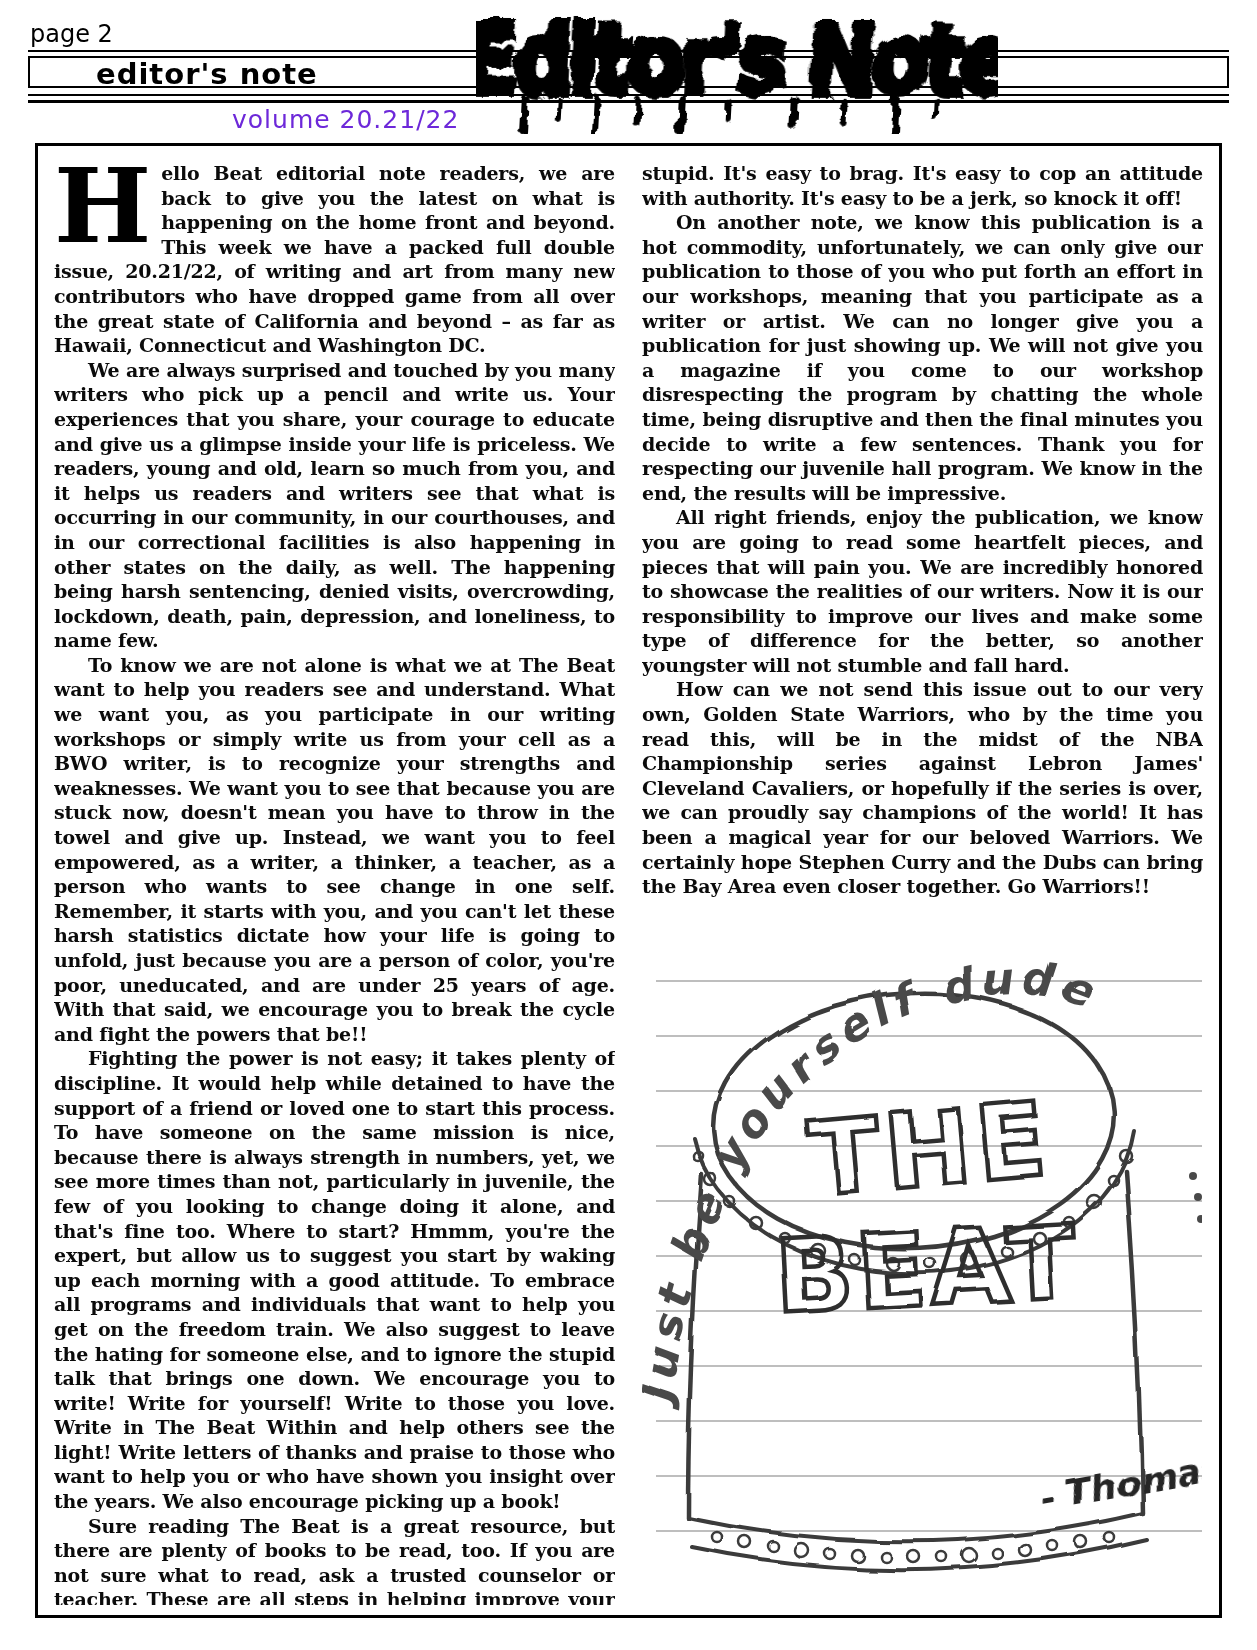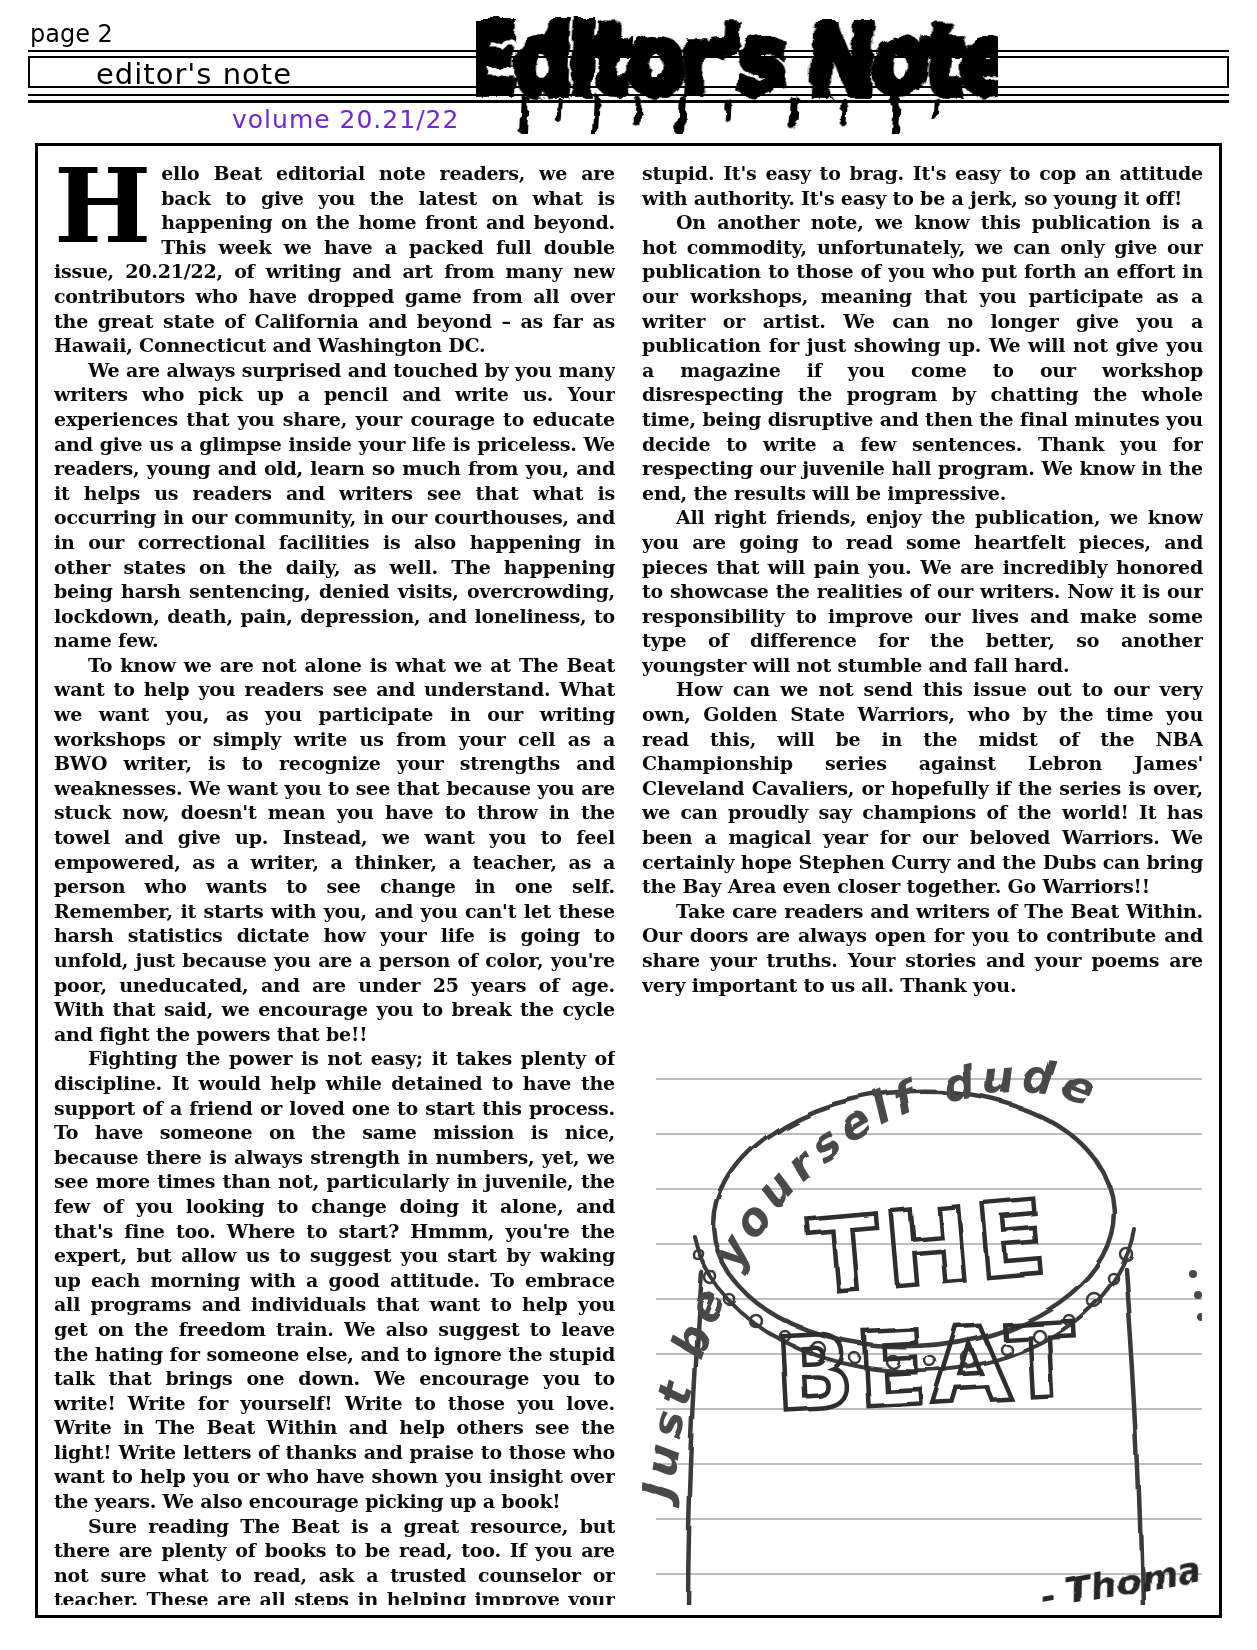--- a/index.html
+++ b/index.html
@@ -13,21 +13,21 @@
   .hdr-page-label {
     position:absolute; left:30px; top:20px;
     font-family:"DejaVu Sans", sans-serif; font-size:24px; color:#000;
   }
   .hdr-rule-top { position:absolute; left:28px; right:28px; top:50px; height:2px; background:#000; }
   .hdr-band { position:absolute; left:28px; right:28px; top:56px; height:32px; border:2px solid #000; }
   .hdr-rule-b1 { position:absolute; left:28px; right:28px; top:94px; height:2px; background:#000; }
   .hdr-rule-b2 { position:absolute; left:28px; right:28px; top:100px; height:3px; background:#000; }
   .hdr-section-label {
     position:absolute; left:96px; top:57px;
-    font-family:"DejaVu Sans", sans-serif; font-size:29px; letter-spacing:1px; color:#000;
+    font-family:"DejaVu Sans", sans-serif; font-size:29px; letter-spacing:1px; color:#000;font-weight:bold;
   }
   .hdr-volume-label {
     position:absolute; left:232px; top:105px;
     font-family:"DejaVu Sans", sans-serif; font-size:25px; letter-spacing:1px; color:#6d28d9;
   }
   .hdr-graffiti { position:absolute; left:476px; top:0; width:522px; height:134px; }
   
   .frame {
     position:absolute; left:35px; top:143px; width:1187px; height:1475px;
     border:3px solid #000; padding:15px 16px 10px 16px;
@@ -90,25 +90,24 @@
     <div class="col">
       <p class="noindent"><span class="dropcap">H</span><span>ello Beat editorial note readers, we are back to give you the latest on what is happening on the home front and beyond. This week we have a packed full double issue, 20.21/22, of writing and art from many new contributors who have dropped game from all over the great state of California and beyond – as far as Hawaii, Connecticut and Washington DC.</span></p>
       <p>We are always surprised and touched by you many writers who pick up a pencil and write us. Your experiences that you share, your courage to educate and give us a glimpse inside your life is priceless. We readers, young and old, learn so much from you, and it helps us readers and writers see that what is occurring in our community, in our courthouses, and in our correctional facilities is also happening in other states on the daily, as well. The happening being harsh sentencing, denied visits, overcrowding, lockdown, death, pain, depression, and loneliness, to name few.</p>
       <p>To know we are not alone is what we at The Beat want to help you readers see and understand. What we want you, as you participate in our writing workshops or simply write us from your cell as a BWO writer, is to recognize your strengths and weaknesses. We want you to see that because you are stuck now, doesn't mean you have to throw in the towel and give up. Instead, we want you to feel empowered, as a writer, a thinker, a teacher, as a person who wants to see change in one self. Remember, it starts with you, and you can't let these harsh statistics dictate how your life is going to unfold, just because you are a person of color, you're poor, uneducated, and are under 25 years of age. With that said, we encourage you to break the cycle and fight the powers that be!!</p>
       <p>Fighting the power is not easy; it takes plenty of discipline. It would help while detained to have the support of a friend or loved one to start this process. To have someone on the same mission is nice, because there is always strength in numbers, yet, we see more times than not, particularly in juvenile, the few of you looking to change doing it alone, and that's fine too. Where to start? Hmmm, you're the expert, but allow us to suggest you start by waking up each morning with a good attitude. To embrace all programs and individuals that want to help you get on the freedom train. We also suggest to leave the hating for someone else, and to ignore the stupid talk that brings one down. We encourage you to write! Write for yourself! Write to those you love. Write in The Beat Within and help others see the light! Write letters of thanks and praise to those who want to help you or who have shown you insight over the years. We also encourage picking up a book!</p>
       <p>Sure reading The Beat is a great resource, but there are plenty of books to be read, too. If you are not sure what to read, ask a trusted counselor or teacher. These are all steps in helping improve your image and mindset on the unit, which hopefully will segue into a new you once you leave the facility you are currently housed in.</p>
 
     </div>
 
     <div class="col">
-      <p class="noindent">stupid. It's easy to brag. It's easy to cop an attitude with authority. It's easy to be a jerk, so young it off!</p>
+      <p class="noindent">stupid. It's easy to brag. It's easy to cop an attitude with authority. It's easy to be a jerk, so knock it off!</p>
       <p>On another note, we know this publication is a hot commodity, unfortunately, we can only give our publication to those of you who put forth an effort in our workshops, meaning that you participate as a writer or artist. We can no longer give you a publication for just showing up.  We will not give you a magazine if you come to our workshop disrespecting the program by chatting the whole time, being disruptive and then the final minutes you decide to write a few sentences.  Thank you for respecting our juvenile hall program. We know in the end, the results will be impressive.</p>
       <p>All right friends, enjoy the publication, we know you are going to read some heartfelt pieces, and pieces that will pain you. We are incredibly honored to showcase the realities of our writers. Now it is our responsibility to improve our lives and make some type of difference for the better, so another youngster will not stumble and fall hard.</p>
       <p>How can we not send this issue out to our very own, Golden State Warriors, who by the time you read this, will be in the midst of the NBA Championship series against Lebron James' Cleveland Cavaliers, or hopefully if the series is over, we can proudly say champions of the world! It has been a magical year for our beloved Warriors. We certainly hope Stephen Curry and the Dubs can bring the Bay Area even closer together.  Go Warriors!!</p>
-      <p>Take care readers and writers of The Beat Within. Our doors are always open for you to contribute and share your truths.  Your stories and your poems are very important to us all.  Thank you.</p>
 
       <div class="drawing-wrap">
         <svg viewBox="0 0 560 660" width="560" height="660">
           <defs>
             <filter id="rough" x="-6%" y="-6%" width="112%" height="112%">
               <feTurbulence type="fractalNoise" baseFrequency="0.015" numOctaves="2" result="n"></feTurbulence>
               <feDisplacementMap in="SourceGraphic" in2="n" scale="7"></feDisplacementMap>
             </filter>
             <path id="arcpath" d="M 30,470 C 55,265 140,115 300,72 C 430,38 505,85 550,215" fill="none"></path>
           </defs>

